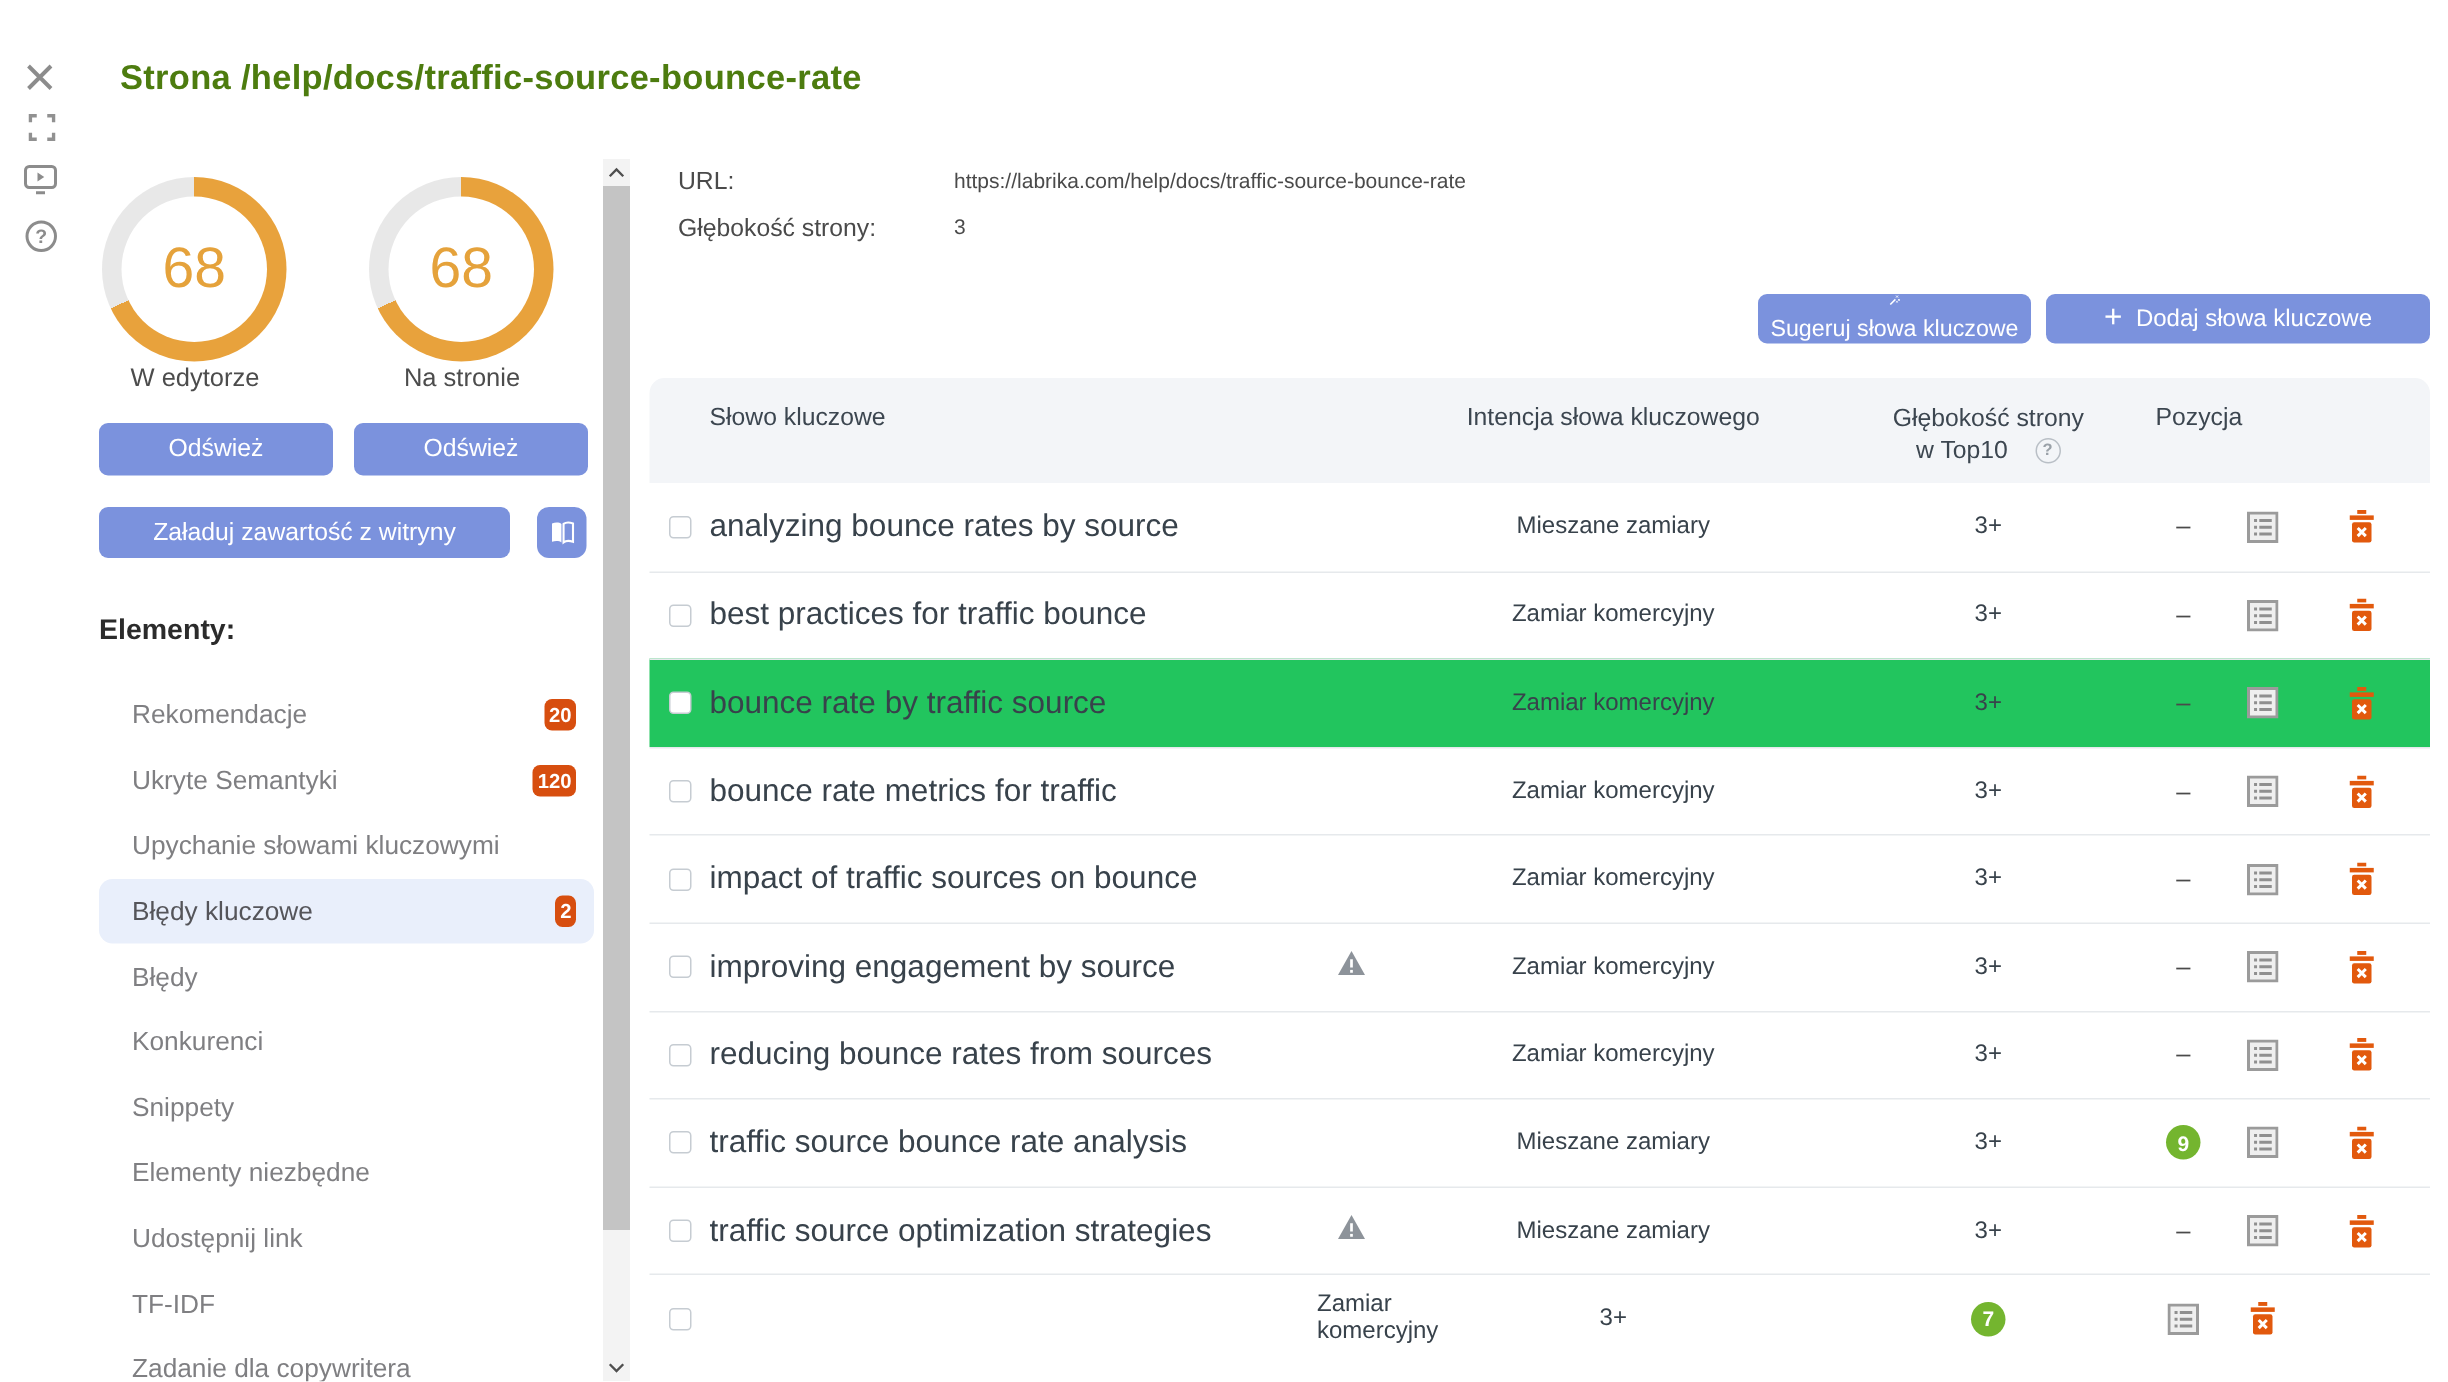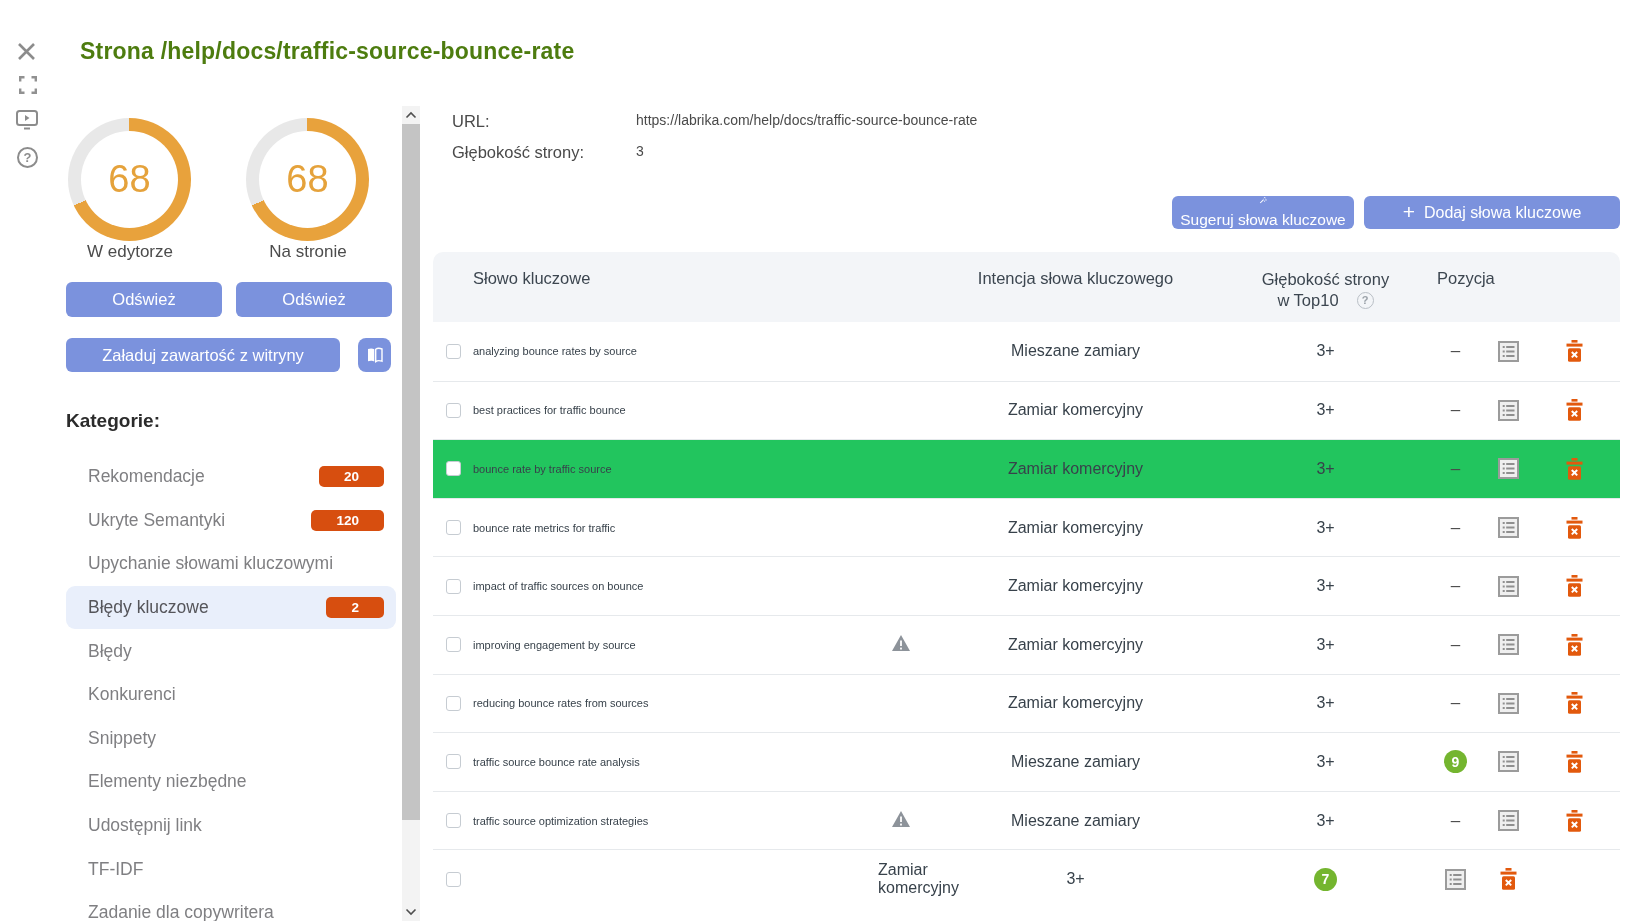--- a/index.html
+++ b/index.html
@@ -36,21 +36,21 @@
   .btn-book { position:absolute; left:358px; top:338px; width:33px; height:34px; border-radius:8px;
               display:flex; align-items:center; justify-content:center; }
 
   
   .cat-heading { position:absolute; left:66px; top:410px; font-size:19px; font-weight:bold; color:#2b2b2b; }
   .cat-list { position:absolute; left:66px; top:455px; width:330px; }
   .cat-item { display:flex; align-items:center; height:43.6px; padding:0 10px 0 22px; border-radius:9px;
               cursor:pointer; color:#7f7f82; font-size:17.5px; }
   .cat-item .lbl { flex:1; }
   .cat-item.selected { background:#e9effb; color:#55555a; }
-  .cat-badge { background:#d74e0f; color:#fff; font-size:13.5px; font-weight:bold; padding:3px 25px;
+  .cat-badge { background:#d74e0f; color:#fff; font-size:13.5px; font-weight:bold; padding:3px 3px;
                border-radius:5px; margin-right:2px; }
 
   
   .lp-scrollbar { position:absolute; left:402px; top:106px; width:18px; height:815px; background:#f3f3f3; }
   .lp-arrow { position:absolute; left:0; width:18px; height:18px; display:flex; align-items:center; justify-content:center; cursor:pointer; }
   .lp-arrow.up { top:0; } .lp-arrow.down { bottom:0; }
   .lp-thumb { position:absolute; left:0; top:18px; width:18px; height:696px; background:#c4c4c4; cursor:pointer; }
 
   
   .info-label { position:absolute; left:452px; font-size:16.5px; color:#4a4a4a; }
@@ -75,21 +75,21 @@
   .th-depth .l2 { display:flex; align-items:center; justify-content:center; gap:18px; }
   .th-pos { grid-column:6 / span 2; padding-left:14px; }
   .q-circle { display:inline-flex; width:17px; height:17px; border:1.5px solid #b9bfc6; border-radius:50%;
               color:#9aa1a8; font-size:11px; font-weight:bold; align-items:center; justify-content:center; cursor:pointer; }
 
   .trow { height:58.6px; }
   .tbody .trow + .trow { border-top:1px solid #e6e9ec; }
   .trow.hl { background:#22c55e; }
   .c-check { display:flex; justify-content:flex-start; padding-left:13px; }
   .checkbox { width:15px; height:15px; border:1.5px solid #c6ccd2; border-radius:3px; background:#fff; cursor:pointer; }
-  .c-kw { font-size:11px; color:#38424b; padding-right:6px; white-space:nowrap; overflow:hidden; }
+  .c-kw { font-size:21px; color:#38424b; padding-right:6px; white-space:nowrap; overflow:hidden; }
   .c-warn { display:flex; justify-content:center; }
   .c-intent { text-align:center; font-size:16px; color:#38424b; }
   .c-depth { text-align:center; font-size:16px; color:#38424b; }
   .c-pos { display:flex; justify-content:center; align-items:center; font-size:17px; color:#4a4a4a; }
   .rank { width:23px; height:23px; border-radius:50%; background:#74b52f; color:#fff; font-size:14px; font-weight:bold;
           display:flex; align-items:center; justify-content:center; }
   .c-list, .c-trash { display:flex; justify-content:center; align-items:center; }
   .icon-btn { background:none; border:none; cursor:pointer; display:flex; align-items:center; justify-content:center; }
 </style>
 </head>
@@ -134,21 +134,21 @@
   <button class="btn-blue btn-refresh g2">Odśwież</button>
 
   <button class="btn-blue btn-load">Załaduj zawartość z witryny</button>
   <button class="btn-blue btn-book">
     <svg width="18" height="18" viewBox="0 0 18 18">
       <path d="M2 3 C4.5 2 7 2.3 8.3 3.3 V15.6 C7 14.6 4.5 14.3 2 15.2 Z" fill="#fff"></path>
       <path d="M16 3 C13.5 2 11 2.3 9.7 3.3 V15.6 C11 14.6 13.5 14.3 16 15.2 Z" fill="none" stroke="#fff" stroke-width="1.4"></path>
     </svg>
   </button>
 
-  <div class="cat-heading">Kategorie:</div>
+  <div class="cat-heading">Elementy:</div>
   <div class="cat-list">
       <div class="cat-item">
     <span class="lbl">Rekomendacje</span>
     <span class="cat-badge">20</span>
   </div>
       <div class="cat-item">
     <span class="lbl">Ukryte Semantyki</span>
     <span class="cat-badge">120</span>
   </div>
       <div class="cat-item">

